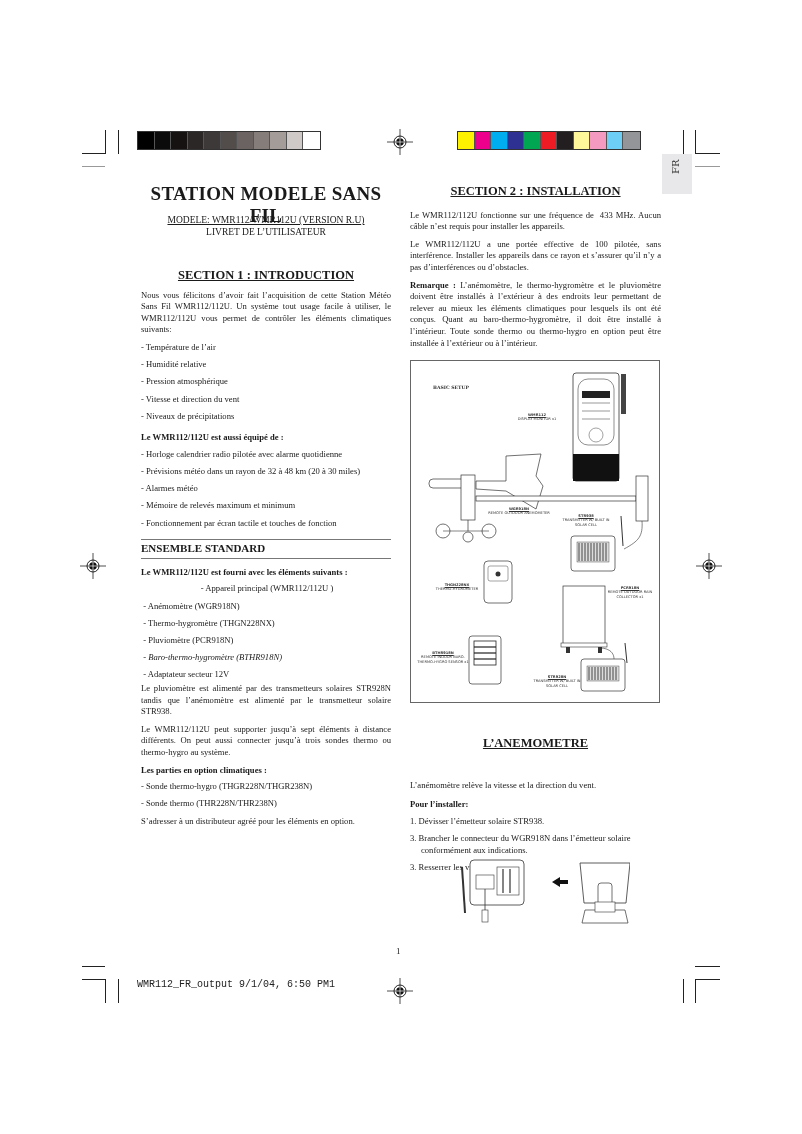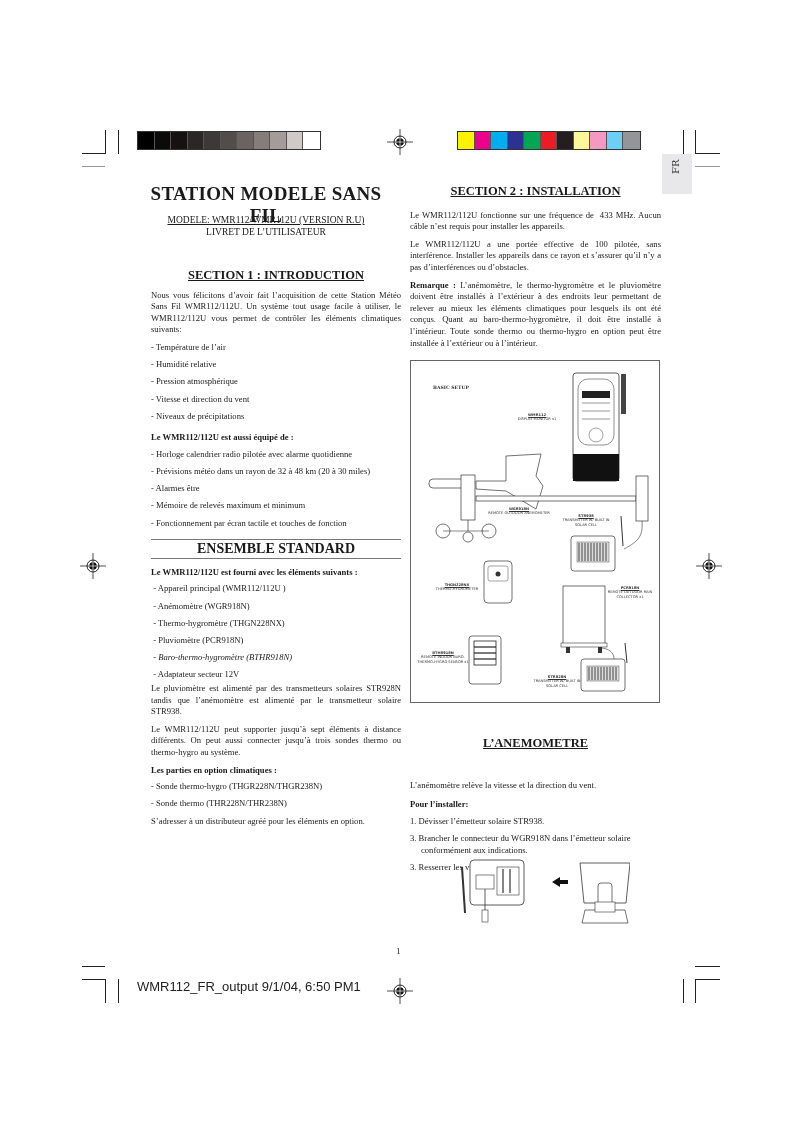--- a/index.html
+++ b/index.html
@@ -16,35 +16,35 @@
   .bar { position:absolute; top:131px; height:17px; display:flex; border:1px solid #333; }
   .bar .sw { width:16.5px; height:17px; border-right:1px solid #555; box-sizing:border-box; }
   .bar .sw:last-child { border-right:none; }
   
   .reg { position:absolute; width:26px; height:26px; }
   
   .frtab { position:absolute; left:662px; top:154px; width:30px; height:40px; background:#e8e8ea; }
   .frtab span { position:absolute; left:8px; top:20px; transform:rotate(-90deg); transform-origin:left top; font-size:10px; color:#333; display:block; white-space:nowrap; }
 
   .col { position:absolute; font-family:"Liberation Serif", serif; font-size:8.6px; line-height:11.6px; }
-  .left { left:151px; width:250px; }
+  .left { left:141px; width:250px; }
   .right { left:410px; width:251px; }
   .title { position:absolute; left:141px; top:183px; width:250px; text-align:center; font-family:"Liberation Serif", serif; font-weight:bold; font-size:19px; letter-spacing:0.3px; }
   .subtitle { position:absolute; left:141px; top:214px; width:250px; text-align:center; font-family:"Liberation Serif", serif; font-size:9.5px; line-height:12px; }
   .subtitle .u { font-weight:normal; text-decoration:underline; }
   .sec { text-align:center; font-weight:bold; text-decoration:underline; font-size:12.5px; }
   .p { text-align:justify; margin:0 0 6px 0; }
   .li { margin:0 0 5.6px 0; white-space:nowrap; }
   .b { font-weight:bold; }
-  .boxhdr { border-top:1px solid #777; border-bottom:1px solid #777; text-align:center; font-weight:bold; font-size:14px; padding:3px 0 3px 0; margin:0 0 8px 0; }
+  .boxhdr { border-top:1px solid #777; border-bottom:1px solid #777; text-align:left; font-weight:bold; font-size:11px; padding:3px 0 3px 0; margin:0 0 8px 0; }
   .diagram { position:absolute; left:410px; top:360px; width:250px; height:343px; border:1px solid #666; box-sizing:border-box; background:#fff; }
   .dlabel { position:absolute; font-family:"DejaVu Sans", sans-serif; font-size:3.6px; line-height:4.4px; text-align:center; color:#333; }
   .dlabel .u { text-decoration:underline; font-weight:bold; }
   .pagenum { position:absolute; left:396px; top:946px; font-size:9px; font-family:"Liberation Serif", serif; }
-  .footer { position:absolute; left:137px; top:979px; font-family:Liberation Sans, sans-serif; font-size:13px; color:#222; }
+  .footer { position:absolute; left:137px; top:979px; font-family:Liberation Mono, monospace; font-size:10px; color:#222; }
 </style>
 </head>
 <body>
 
 <div>
   <div class="hline" style="left:82px;top:153px;width:23px;"></div>
   <div class="vline" style="left:105px;top:130px;height:24px;"></div>
   <div class="vline" style="left:118px;top:130px;height:24px;"></div>
   <div class="hline gray" style="left:82px;top:166px;width:23px;"></div>
 </div>
@@ -144,29 +144,29 @@
     <div class="li">- Température de l’air</div>
     <div class="li">- Humidité relative</div>
     <div class="li">- Pression atmosphérique</div>
     <div class="li">- Vitesse et direction du vent</div>
     <div class="li" style="margin-bottom:10px;">- Niveaux de précipitations</div>
   </div>
   <div class="b" style="margin-bottom:5px;">Le WMR112/112U est aussi équipé de :</div>
   <div>
     <div class="li">- Horloge calendrier radio pilotée avec alarme quotidienne</div>
     <div class="li">- Prévisions météo dans un rayon de 32 à 48 km (20 à 30 miles)</div>
-    <div class="li">- Alarmes être</div>
+    <div class="li">- Alarmes météo</div>
     <div class="li">- Mémoire de relevés maximum et minimum</div>
     <div class="li" style="margin-bottom:10px;">- Fonctionnement par écran tactile et touches de fonction</div>
   </div>
 
   <div class="boxhdr">ENSEMBLE STANDARD</div>
   <div class="b" style="margin-bottom:5px;">Le WMR112/112U est fourni avec les éléments suivants :</div>
   <div>
-    <div class="li" style="white-space:pre;"> - Appareil principal (WMR112/112U )</div>
+    <div class="li" style="white-space:pre;text-align:center;"> - Appareil principal (WMR112/112U )</div>
     <div class="li" style="white-space:pre;"> - Anémomètre (WGR918N)</div>
     <div class="li" style="white-space:pre;"> - Thermo-hygromètre (THGN228NX)</div>
     <div class="li" style="white-space:pre;"> - Pluviomètre (PCR918N)</div>
     <div class="li" style="white-space:pre;font-style:italic;"> - Baro-thermo-hygromètre (BTHR918N)</div>
     <div class="li" style="white-space:pre;margin-bottom:2px;"> - Adaptateur secteur 12V</div>
   </div>
   <p class="p">Le pluviomètre est alimenté par des transmetteurs solaires STR928N tandis que l’anémomètre est alimenté par le transmetteur solaire STR938.</p>
   <p class="p">Le WMR112/112U peut supporter jusqu’à sept éléments à distance différents. On peut aussi connecter jusqu’à trois sondes thermo ou thermo-hygro au système.</p>
   <div class="b" style="margin-bottom:5px;">Les parties en option climatiques :</div>
   <div class="li">- Sonde thermo-hygro (THGR228N/THGR238N)</div>

